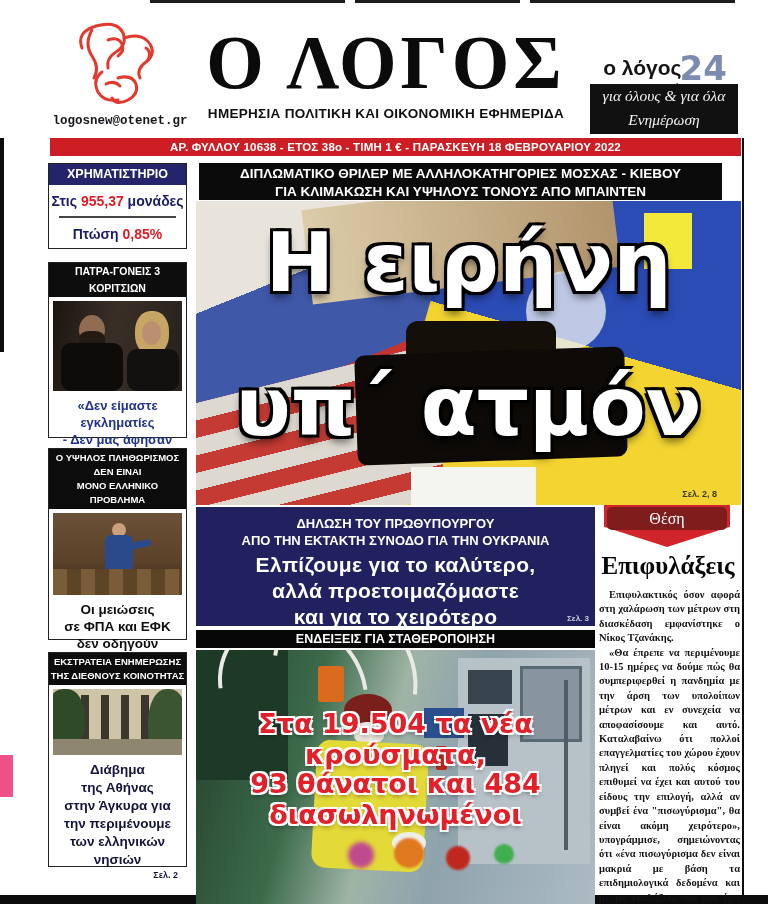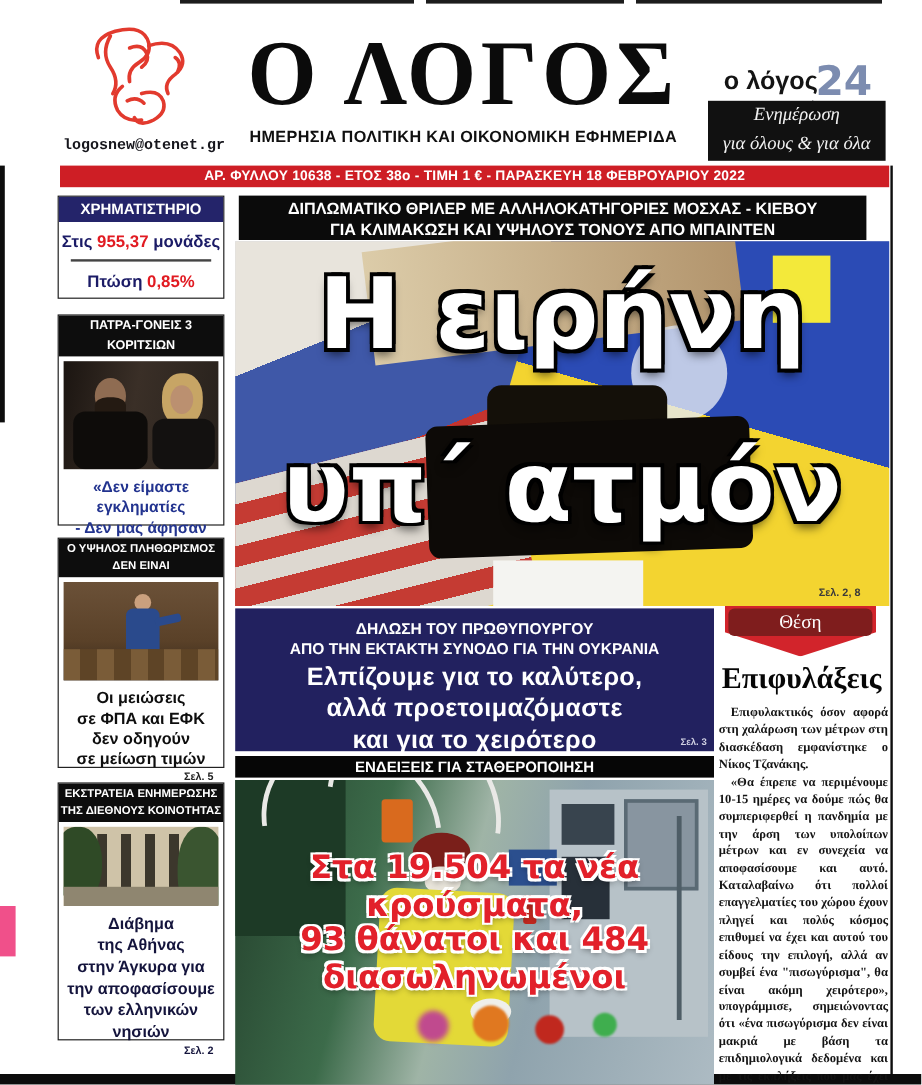--- a/index.html
+++ b/index.html
@@ -155,22 +155,22 @@
   </div>
 
   <div class="abs mast-title">Ο ΛΟΓΟΣ</div>
   <div class="abs mast-sub">ΗΜΕΡΗΣΙΑ ΠΟΛΙΤΙΚΗ ΚΑΙ ΟΙΚΟΝΟΜΙΚΗ ΕΦΗΜΕΡΙΔΑ</div>
 
   <div class="abs site-logo">
     <span class="site-name">ο λόγος</span><span class="site-24">24</span>
     <div class="site-url-row"><span class="site-rule"></span><span>www.ologos24.gr</span></div>
   </div>
   <div class="abs tagline">
+    <div>για όλους &amp; για όλα</div>
     <div>Ενημέρωση</div>
-    <div>για όλους &amp; για όλα</div>
   </div>
 
   <div class="abs issue-strip">ΑΡ. ΦΥΛΛΟΥ 10638 - ΕΤΟΣ 38ο - ΤΙΜΗ 1 € - ΠΑΡΑΣΚΕΥΗ 18 ΦΕΒΡΟΥΑΡΙΟΥ 2022</div>
 
   <div class="sbox" style="top:163px;height:84px;">
     <div class="sbox-head stock-head">ΧΡΗΜΑΤΙΣΤΗΡΙΟ</div>
     <div class="stock-line"><span>Στις </span><b>955,37</b><span> μονάδες</span></div>
     <div class="stock-div"></div>
     <div class="stock-line"><span>Πτώση </span><b>0,85%</b></div>
   </div>
@@ -190,20 +190,21 @@
       <div>εγκληματίες</div>
       <div>- Δεν μας άφησαν</div>
       <div>να θρηνήσουμε»</div>
     </div>
     <div class="pref">Σελ. 4</div>
   </div>
 
   <div class="sbox" style="top:448px;height:190px;">
     <div class="sbox-head head2">
       <div>Ο ΥΨΗΛΟΣ ΠΛΗΘΩΡΙΣΜΟΣ ΔΕΝ ΕΙΝΑΙ</div>
+      <div>ΜΟΝΟ ΕΛΛΗΝΙΚΟ ΠΡΟΒΛΗΜΑ</div>
     </div>
     <div class="photo ph-parl" style="height:82px;">
       <div class="ph-parl-head"></div>
       <div class="ph-parl-man"></div>
       <div class="ph-parl-arm"></div>
       <div class="ph-parl-rows"></div>
     </div>
     <div class="squote" style="color:#0e0e0e;font-size:13.5px;">
       <div>Οι μειώσεις</div>
       <div>σε ΦΠΑ και ΕΦΚ</div>
@@ -221,21 +222,21 @@
     <div class="photo ph-bld" style="height:66px;">
       <div class="ph-bld-win"></div>
       <div class="ph-tree1"></div>
       <div class="ph-tree2"></div>
       <div class="ph-bld-base"></div>
     </div>
     <div class="squote" style="color:#14143c;font-size:13.5px;line-height:18px;">
       <div>Διάβημα</div>
       <div>της Αθήνας</div>
       <div>στην Άγκυρα για</div>
-      <div>την αποφασίσουμε</div>
+      <div>την περιμένουμε</div>
       <div>των ελληνικών</div>
       <div>νησιών</div>
     </div>
     <div class="pref" style="color:#14143c;">Σελ. 2</div>
   </div>
 
   <div class="abs kicker-box">
     <div>ΔΙΠΛΩΜΑΤΙΚΟ ΘΡΙΛΕΡ ΜΕ ΑΛΛΗΛΟΚΑΤΗΓΟΡΙΕΣ ΜΟΣΧΑΣ - ΚΙΕΒΟΥ</div>
     <div>ΓΙΑ ΚΛΙΜΑΚΩΣΗ ΚΑΙ ΥΨΗΛΟΥΣ ΤΟΝΟΥΣ ΑΠΟ ΜΠΑΙΝΤΕΝ</div>
   </div>

